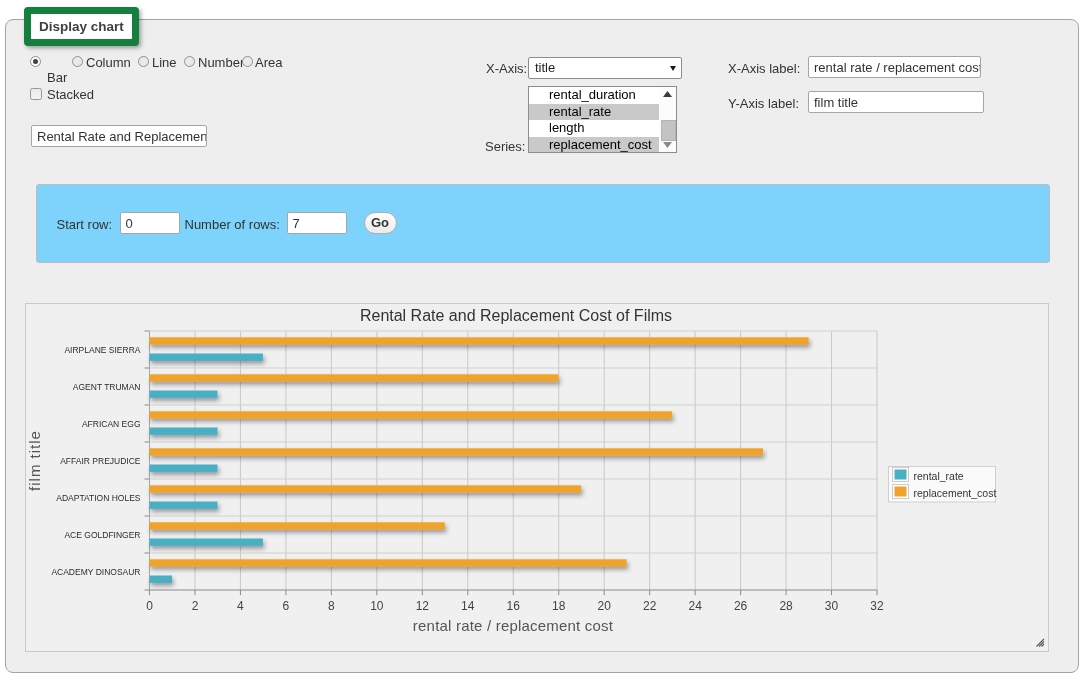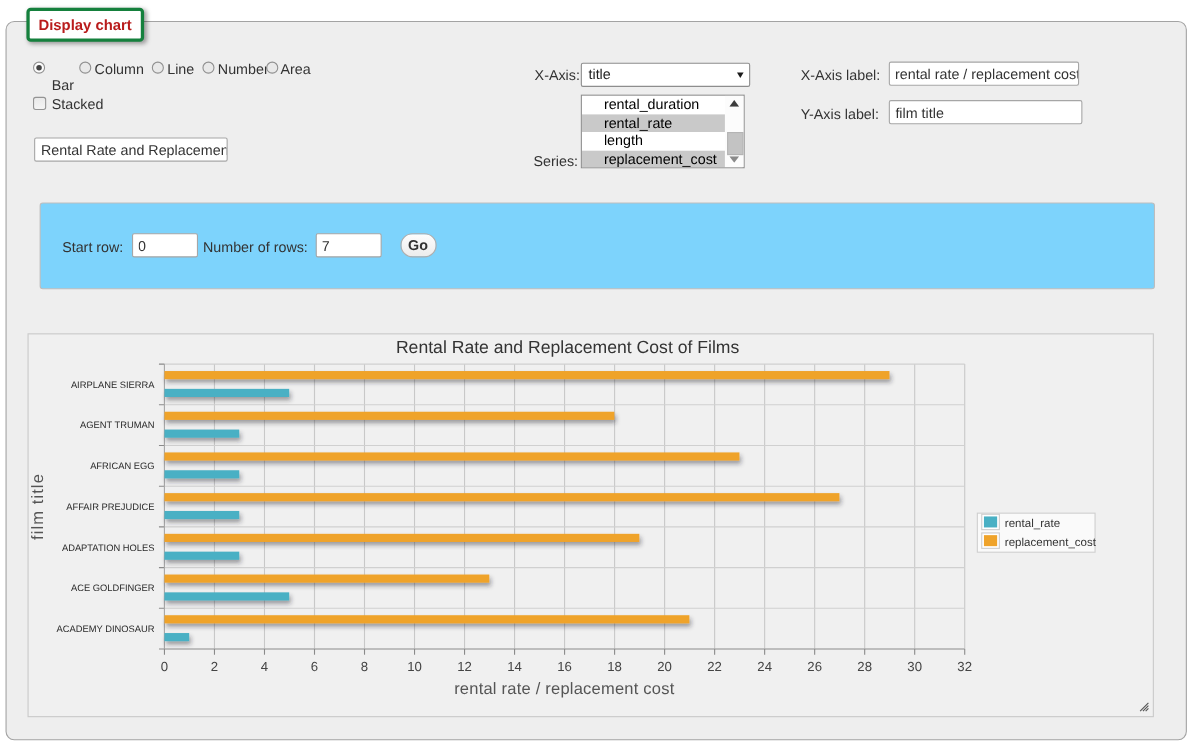--- a/index.html
+++ b/index.html
@@ -3,22 +3,22 @@
 <meta charset="utf-8">
 <style>
 * { margin:0; padding:0; box-sizing:content-box; }
 html,body { width:1081px; height:681px; background:#fff; font-family:"Liberation Sans", sans-serif; }
 #fs {
   position:absolute; left:5px; top:19px; width:1072px; height:652px;
   background:#eeeeee; border:1px solid #a3a3a3; border-radius:8px;
 }
 #legendbox {
   position:absolute; left:18px; top:-13px;
-  background:#fff; border:3px solid #15803d; border-radius:4px;
-  padding:5px 8px; font-size:13.5px; font-weight:bold; color:#b91c1c;
+  background:#fff; border:7px solid #15803d; border-radius:4px;
+  padding:5px 8px; font-size:13.5px; font-weight:bold; color:#404040;
   box-shadow:2px 2px 4px rgba(0,0,0,0.35);
 }
 .lbl { position:absolute; font-size:13px; color:#333; }
 
 .radio {
   position:absolute; width:9px; height:9px; border:1px solid #909090; border-radius:50%;
   background:#e9e9e9;
 }
 .radio.checked { background:#fbfbfb; }
 .radio.checked::after {

